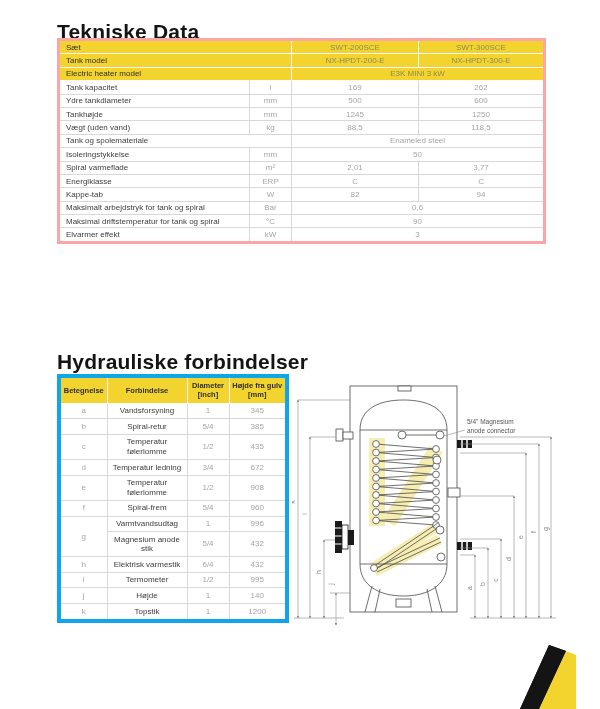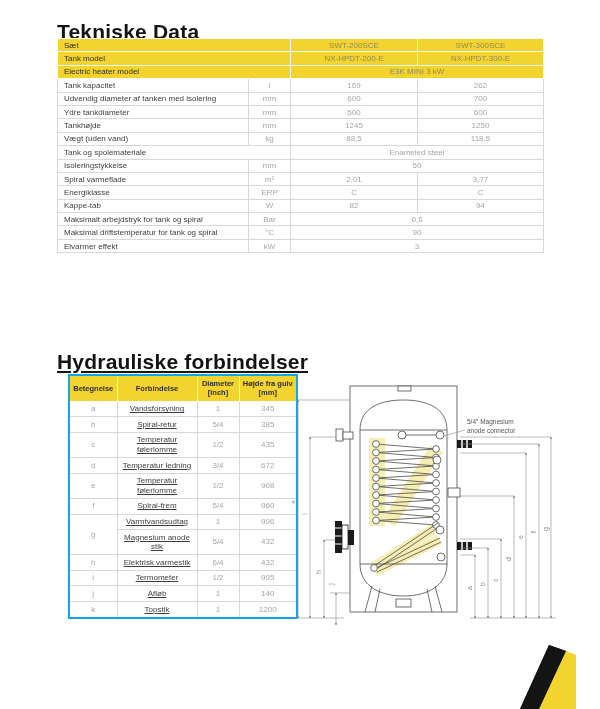--- a/index.html
+++ b/index.html
@@ -3,34 +3,34 @@
 <meta charset="utf-8">
 <style>
   html,body{margin:0;padding:0;background:#ffffff;}
   #page{position:relative;width:576px;height:709px;background:#fff;overflow:hidden;
         font-family:"Liberation Sans",sans-serif;}
   .title{position:absolute;left:57px;font-size:21px;font-weight:bold;color:#141414;
          letter-spacing:0.2px;}
   
   #t1wrap{position:absolute;left:57px;top:38px;width:486px;}
   table{border-collapse:collapse;table-layout:fixed;}
-  #t1{width:486px;border:1px solid #fca5a5;}
+  #t1{width:486px;border:3px solid #fca5a5;}
   #t1 td{border:1px solid #d8d8d8;font-size:8px;height:12.4px;padding:0 6px;
          color:#a5a5a5;text-align:center;white-space:nowrap;overflow:hidden;}
   #t1 td.lbl{text-align:left;color:#3d3d3d;}
   #t1 tr.yrow td{background:#F3D42F;border-color:#ffffff;color:#8f8a5a;}
   #t1 tr.yrow td.lbl{color:#2e2e2e;}
   
   #t2wrap{position:absolute;left:57px;top:374px;width:228px;}
-  #t2{width:228px;border:2px solid #0ea5e9;margin-left:11px;}
+  #t2{width:228px;border:4px solid #0ea5e9;}
   #t2 th{background:#F3D42F;border:1px solid #ffffff;font-size:7.5px;font-weight:bold;
          color:#2e2e2e;padding:3px 2px;line-height:1.25;}
   #t2 td{border:1px solid #d8d8d8;font-size:8px;color:#a5a5a5;text-align:center;
          padding:2.5px 2px;line-height:1.2;}
-  #t2 td.conn{color:#3d3d3d;text-decoration:underline;}
+  #t2 td.conn{color:#3d3d3d;}
   
   #diagram{position:absolute;left:292px;top:372px;}
   .dimtxt{font-size:7px;fill:#8a8a8a;}
   .thin{stroke:#4a4a4a;stroke-width:0.8;fill:none;}
   .dim{stroke:#8a8a8a;stroke-width:0.6;}
   #logo{position:absolute;right:0;bottom:0;}
 </style>
 </head>
 <body>
 
@@ -61,26 +61,20 @@
       <td class="lbl" colspan="2">Electric heater model</td>
       <td colspan="2">E3K MINI 3 kW</td>
     </tr>
     <tr>
       <td class="lbl">Tank kapacitet</td>
       <td>l</td>
       <td>169</td>
       <td>262</td>
     </tr>
     <tr>
-      <td class="lbl">Udvendig diameter af tanken med isolering</td>
-      <td>mm</td>
-      <td>600</td>
-      <td>700</td>
-    </tr>
-    <tr>
       <td class="lbl">Ydre tankdiameter</td>
       <td>mm</td>
       <td>500</td>
       <td>600</td>
     </tr>
     <tr>
       <td class="lbl">Tankhøjde</td>
       <td>mm</td>
       <td>1245</td>
       <td>1250</td>
@@ -130,21 +124,21 @@
     </tr>
     <tr>
       <td class="lbl">Elvarmer effekt</td>
       <td>kW</td>
       <td colspan="2">3</td>
     </tr>
   </tbody>
       </table>
   </div>
 
-  <h1 class="title" style="top:336px;text-decoration:underline;">Hydrauliske forbindelser</h1>
+  <h1 class="title" style="top:336px;">Hydrauliske forbindelser</h1>
 
   <div id="t2wrap">
   <table id="t2">
     <colgroup>
           <col style="width:48px">
           <col style="width:80px">
           <col style="width:42px">
           <col style="width:58px">
         </colgroup>
     <tbody>
@@ -208,21 +202,21 @@
       <td>432</td>
     </tr>
     <tr>
       <td>i</td>
       <td class="conn">Termometer</td>
       <td>1/2</td>
       <td>995</td>
     </tr>
     <tr>
       <td>j</td>
-      <td class="conn">Afløb</td>
+      <td class="conn">Højde</td>
       <td>1</td>
       <td>140</td>
     </tr>
     <tr>
       <td>k</td>
       <td class="conn">Topstik</td>
       <td>1</td>
       <td>1200</td>
     </tr>
   </tbody>

